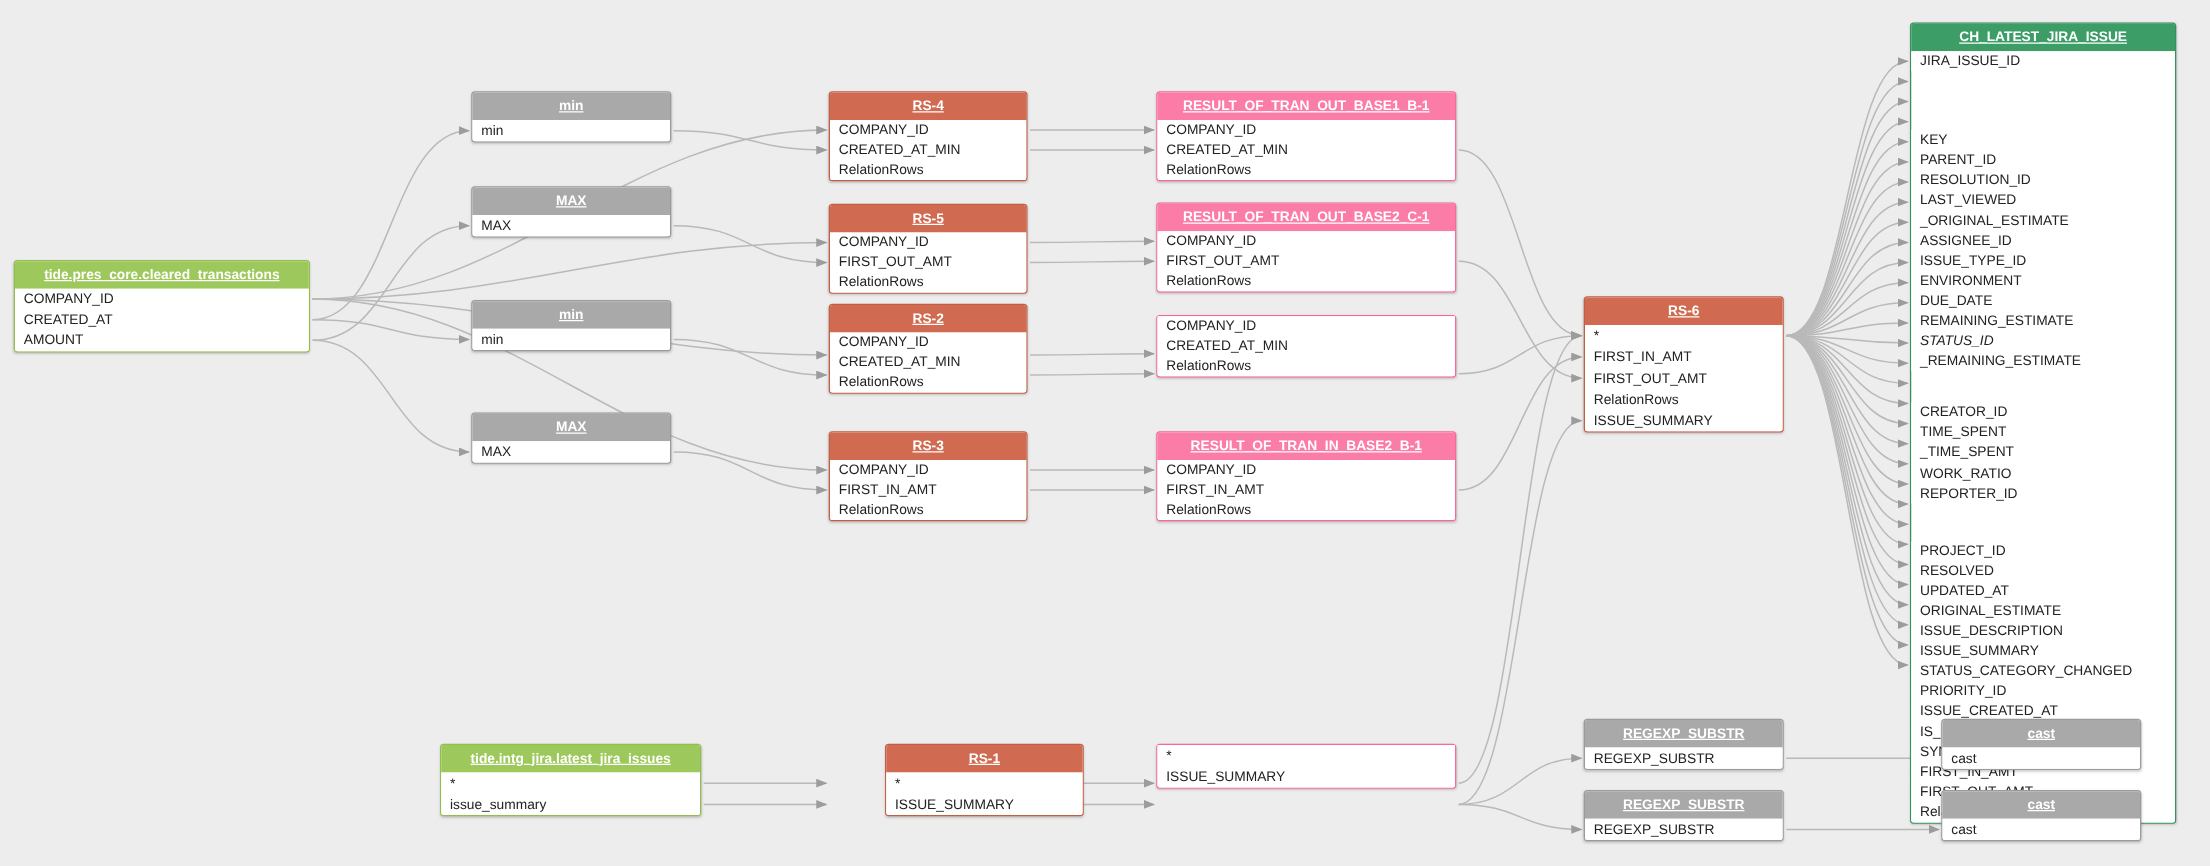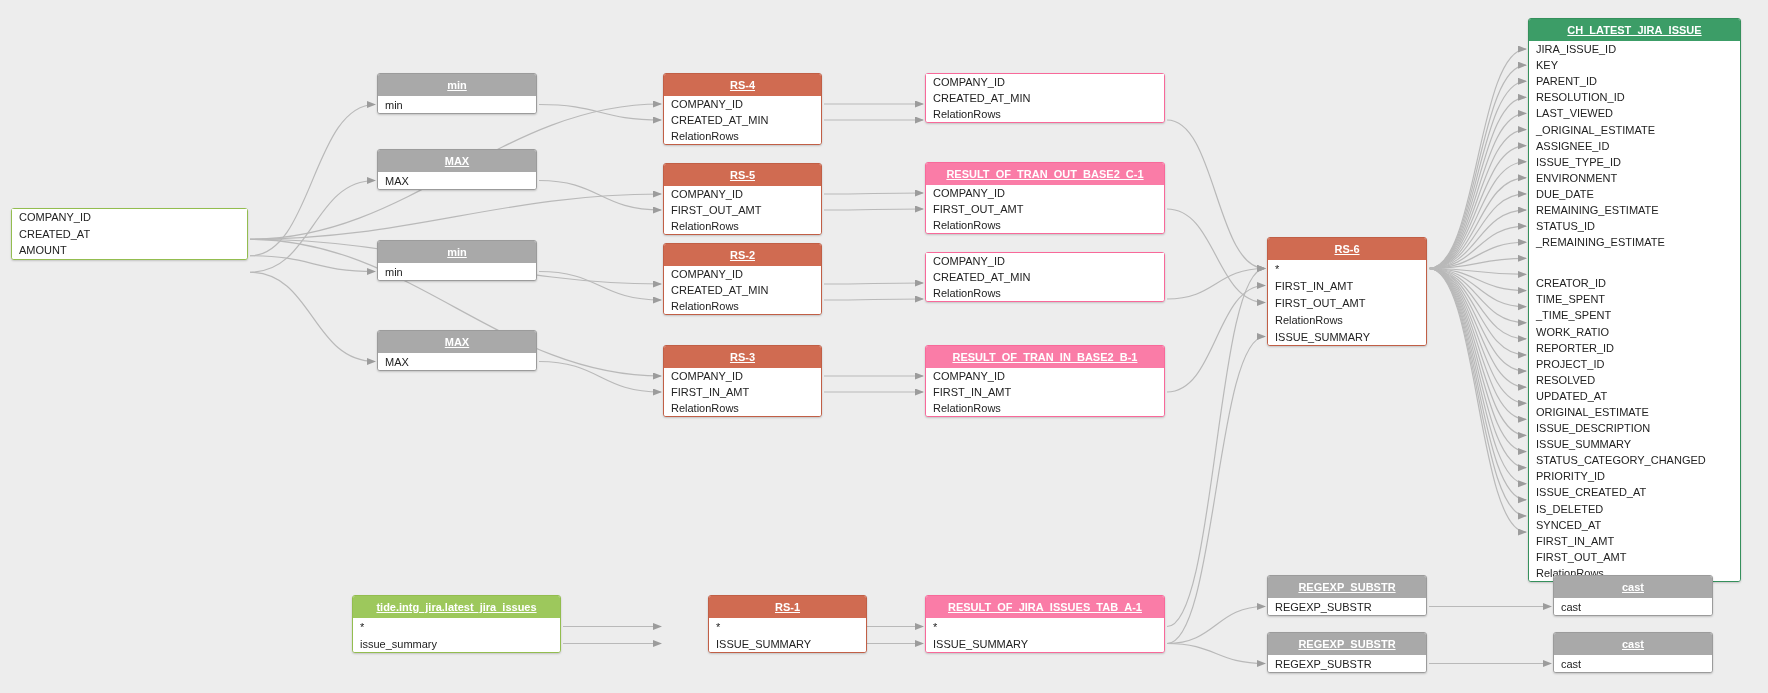--- a/index.html
+++ b/index.html
@@ -109,20 +109,21 @@
         <path d="M824,626.5 C873.5,626.5 873.5,626.5 923,626.5" fill="none" stroke="#b9b9b9" stroke-width="1.2" marker-end="url(#arrow)"></path>
         <path d="M824,643.5 C873.5,643.5 873.5,643.5 923,643.5" fill="none" stroke="#b9b9b9" stroke-width="1.2" marker-end="url(#arrow)"></path>
         <path d="M1167,643.5 C1216,643.5 1216,606.5 1265,606.5" fill="none" stroke="#b9b9b9" stroke-width="1.2" marker-end="url(#arrow)"></path>
         <path d="M1167,643.5 C1216,643.5 1216,663.5 1265,663.5" fill="none" stroke="#b9b9b9" stroke-width="1.2" marker-end="url(#arrow)"></path>
         <path d="M1429,606.5 C1490,606.5 1490,606.5 1551,606.5" fill="none" stroke="#b9b9b9" stroke-width="1.2" marker-end="url(#arrow)"></path>
         <path d="M1429,663.5 C1490,663.5 1490,663.5 1551,663.5" fill="none" stroke="#b9b9b9" stroke-width="1.2" marker-end="url(#arrow)"></path>
       </g>
   </svg>
   <div id="nodes-layer">
       <div class="node t-source" style="left: 11px; top: 208px; width: 237px;">
+        <div class="node-header">tide.pres_core.cleared_transactions</div>
         <div class="node-row" style="height: 16.5px;">COMPANY_ID</div>
         <div class="node-row" style="height: 16.5px;">CREATED_AT</div>
         <div class="node-row" style="height: 16.5px;">AMOUNT</div>
       </div>
       <div class="node t-function" style="left: 377px; top: 73px; width: 160px;">
         <div class="node-header">min</div>
         <div class="node-row" style="height: 17px;">min</div>
       </div>
       <div class="node t-function" style="left: 377px; top: 149px; width: 160px;">
         <div class="node-header">MAX</div>
@@ -154,20 +155,21 @@
         <div class="node-row" style="height: 16px;">CREATED_AT_MIN</div>
         <div class="node-row" style="height: 16px;">RelationRows</div>
       </div>
       <div class="node t-resultset" style="left: 663px; top: 345px; width: 159px;">
         <div class="node-header">RS-3</div>
         <div class="node-row" style="height: 16px;">COMPANY_ID</div>
         <div class="node-row" style="height: 16px;">FIRST_IN_AMT</div>
         <div class="node-row" style="height: 16px;">RelationRows</div>
       </div>
       <div class="node t-result" style="left: 925px; top: 73px; width: 240px;">
+        <div class="node-header">RESULT_OF_TRAN_OUT_BASE1_B-1</div>
         <div class="node-row" style="height: 16px;">COMPANY_ID</div>
         <div class="node-row" style="height: 16px;">CREATED_AT_MIN</div>
         <div class="node-row" style="height: 16px;">RelationRows</div>
       </div>
       <div class="node t-result" style="left: 925px; top: 162px; width: 240px;">
         <div class="node-header">RESULT_OF_TRAN_OUT_BASE2_C-1</div>
         <div class="node-row" style="height: 16px;">COMPANY_ID</div>
         <div class="node-row" style="height: 16px;">FIRST_OUT_AMT</div>
         <div class="node-row" style="height: 16px;">RelationRows</div>
       </div>
@@ -186,38 +188,38 @@
         <div class="node-header">RS-6</div>
         <div class="node-row" style="height: 17px;">*</div>
         <div class="node-row" style="height: 17px;">FIRST_IN_AMT</div>
         <div class="node-row" style="height: 17px;">FIRST_OUT_AMT</div>
         <div class="node-row" style="height: 17px;">RelationRows</div>
         <div class="node-row" style="height: 17px;">ISSUE_SUMMARY</div>
       </div>
       <div class="node t-target" style="left: 1528px; top: 18px; width: 213px;">
         <div class="node-header">CH_LATEST_JIRA_ISSUE</div>
         <div class="node-row" style="height: 16.1px;">JIRA_ISSUE_ID</div>
-        <div class="node-row" style="height: 16.1px;">KEY</div>
+        <div class="node-row" style="height: 16.1px; margin-top: 47px;">KEY</div>
         <div class="node-row" style="height: 16.1px;">PARENT_ID</div>
         <div class="node-row" style="height: 16.1px;">RESOLUTION_ID</div>
         <div class="node-row" style="height: 16.1px;">LAST_VIEWED</div>
         <div class="node-row" style="height: 16.1px;">_ORIGINAL_ESTIMATE</div>
         <div class="node-row" style="height: 16.1px;">ASSIGNEE_ID</div>
         <div class="node-row" style="height: 16.1px;">ISSUE_TYPE_ID</div>
         <div class="node-row" style="height: 16.1px;">ENVIRONMENT</div>
         <div class="node-row" style="height: 16.1px;">DUE_DATE</div>
         <div class="node-row" style="height: 16.1px;">REMAINING_ESTIMATE</div>
-        <div class="node-row" style="height: 16.1px;">STATUS_ID</div>
+        <div class="node-row" style="height: 16.1px; font-style: italic;">STATUS_ID</div>
         <div class="node-row" style="height: 16.1px;">_REMAINING_ESTIMATE</div>
         <div class="node-row" style="height: 16.1px; margin-top: 25px;">CREATOR_ID</div>
         <div class="node-row" style="height: 16.1px;">TIME_SPENT</div>
         <div class="node-row" style="height: 16.1px;">_TIME_SPENT</div>
         <div class="node-row" style="height: 16.1px;">WORK_RATIO</div>
         <div class="node-row" style="height: 16.1px;">REPORTER_ID</div>
-        <div class="node-row" style="height: 16.1px;">PROJECT_ID</div>
+        <div class="node-row" style="height: 16.1px; margin-top: 30px;">PROJECT_ID</div>
         <div class="node-row" style="height: 16.1px;">RESOLVED</div>
         <div class="node-row" style="height: 16.1px;">UPDATED_AT</div>
         <div class="node-row" style="height: 16.1px;">ORIGINAL_ESTIMATE</div>
         <div class="node-row" style="height: 16.1px;">ISSUE_DESCRIPTION</div>
         <div class="node-row" style="height: 16.1px;">ISSUE_SUMMARY</div>
         <div class="node-row" style="height: 16.1px;">STATUS_CATEGORY_CHANGED</div>
         <div class="node-row" style="height: 16.1px;">PRIORITY_ID</div>
         <div class="node-row" style="height: 16.1px;">ISSUE_CREATED_AT</div>
         <div class="node-row" style="height: 16.1px;">IS_DELETED</div>
         <div class="node-row" style="height: 16.1px;">SYNCED_AT</div>
@@ -229,21 +231,20 @@
         <div class="node-header">tide.intg_jira.latest_jira_issues</div>
         <div class="node-row" style="height: 17px;">*</div>
         <div class="node-row" style="height: 17px;">issue_summary</div>
       </div>
       <div class="node t-resultset" style="left: 663px; top: 595px; width: 159px; margin-left: 45px;">
         <div class="node-header">RS-1</div>
         <div class="node-row" style="height: 17px;">*</div>
         <div class="node-row" style="height: 17px;">ISSUE_SUMMARY</div>
       </div>
       <div class="node t-result" style="left: 925px; top: 595px; width: 240px;">
-        <div class="node-header">RESULT_OF_JIRA_ISSUES_TAB_A-1</div>
         <div class="node-row" style="height: 17px;">*</div>
         <div class="node-row" style="height: 17px;">ISSUE_SUMMARY</div>
       </div>
       <div class="node t-function" style="left: 1267px; top: 575px; width: 160px;">
         <div class="node-header">REGEXP_SUBSTR</div>
         <div class="node-row" style="height: 17px;">REGEXP_SUBSTR</div>
       </div>
       <div class="node t-function" style="left: 1267px; top: 632px; width: 160px;">
         <div class="node-header">REGEXP_SUBSTR</div>
         <div class="node-row" style="height: 17px;">REGEXP_SUBSTR</div>

